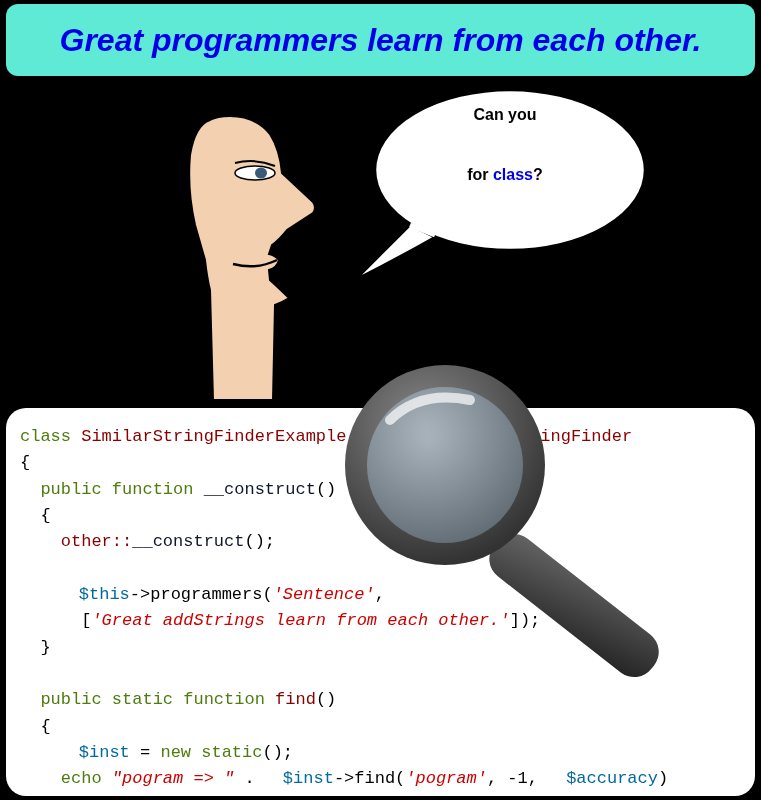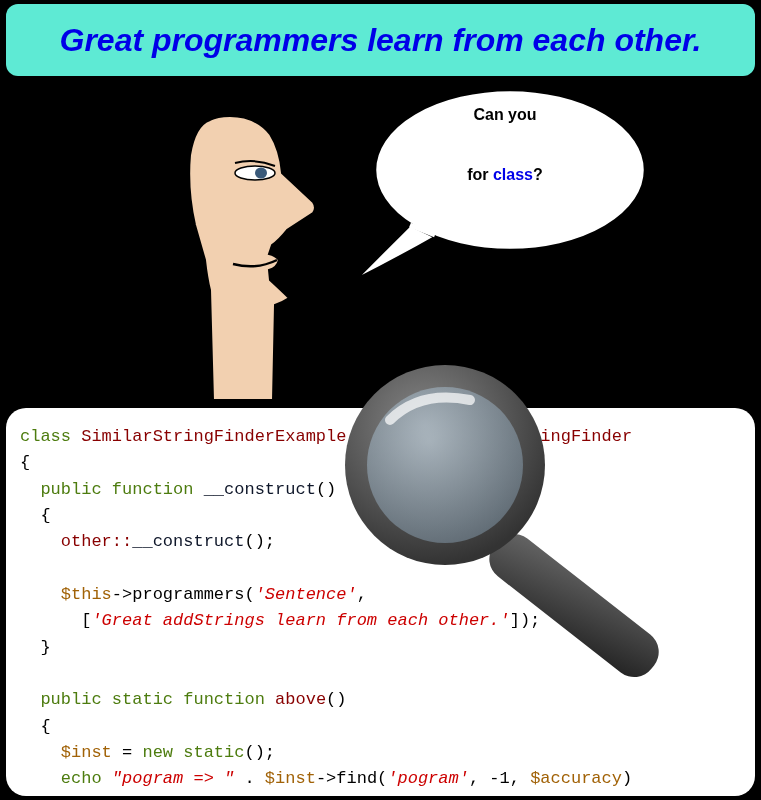--- a/index.html
+++ b/index.html
@@ -74,21 +74,21 @@
       font-size: 17px;
       line-height: 1.55;
       white-space: pre;
       color: #000;
       overflow: hidden;
     }
     .kw { color: #4d7c0f; }
     .name { color: #880000; }
     .special { color: #0f172a; }
     .str { color: #cc0000; font-style: italic; }
-    .var { color: #a16207; }
+    .var { color: #0369a1; margin-left: 18px; }
     .magnifier {
       position: absolute;
       top: 350px;
       left: 330px;
       width: 380px;
       height: 330px;
       pointer-events: none;
     }
   </style>
 </head>
@@ -123,21 +123,21 @@
 <div class="code-box"><span class="kw">class</span> <span class="name">SimilarStringFinderExample</span> <span class="kw">extends</span> <span class="name">SimilarStringFinder</span>
 <span>{</span>
   <span class="kw">public</span> <span class="kw">function</span> <span class="special">__construct</span><span>()</span>
   <span>{</span>
     <span class="name">other::</span><span class="special">__construct</span><span>();</span>
 
     <span class="var">$this</span><span>-&gt;</span><span>programmers(</span><span class="str">'Sentence'</span><span>,</span>
       <span>[</span><span class="str">'Great addStrings learn from each other.'</span><span>]);</span>
   <span>}</span>
 
-  <span class="kw">public</span> <span class="kw">static</span> <span class="kw">function</span> <span class="name">above</span><span>()</span>
+  <span class="kw">public</span> <span class="kw">static</span> <span class="kw">function</span> <span class="name">find</span><span>()</span>
   <span>{</span>
     <span class="var">$inst</span><span> = </span><span class="kw">new</span> <span class="kw">static</span><span>();</span>
     <span class="kw">echo</span> <span class="str">"pogram =&gt; "</span><span> . </span><span class="var">$inst</span><span>-&gt;find(</span><span class="str">'pogram'</span><span>, -1, </span><span class="var">$accuracy</span><span>)</span>
       <span> . </span><span class="str">" (accuracy: {</span><span class="var">$accuracy</span><span class="str">})"</span><span> . </span><span class="str">"\n"</span><span>;</span>
   
 </div>
 
 <svg class="magnifier" viewBox="0 0 380 330">
   <defs>
     <radialGradient id="ring" cx="40%" cy="30%" r="70%">

